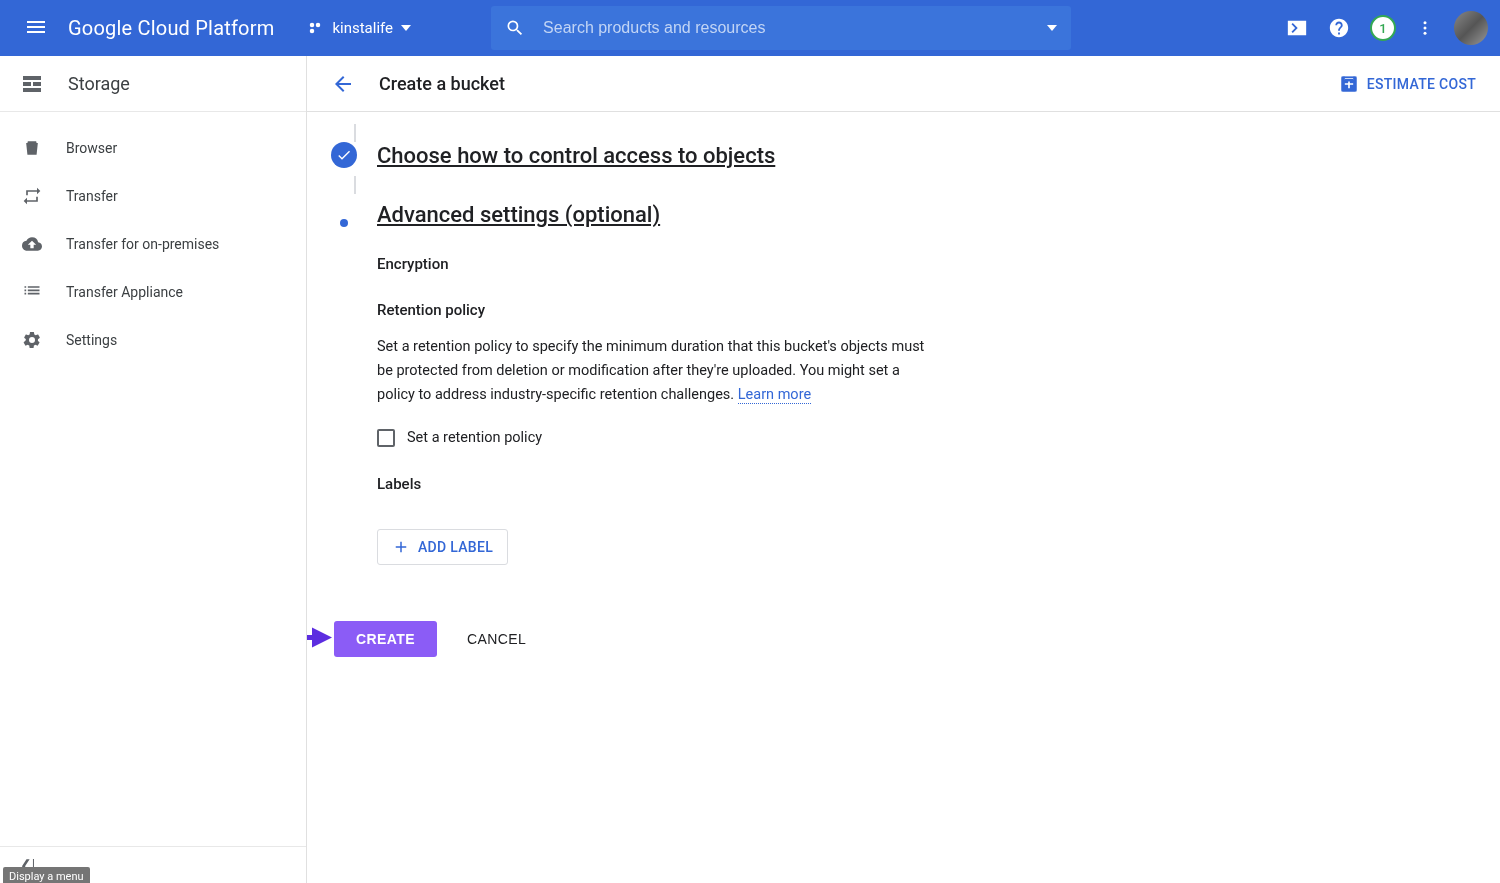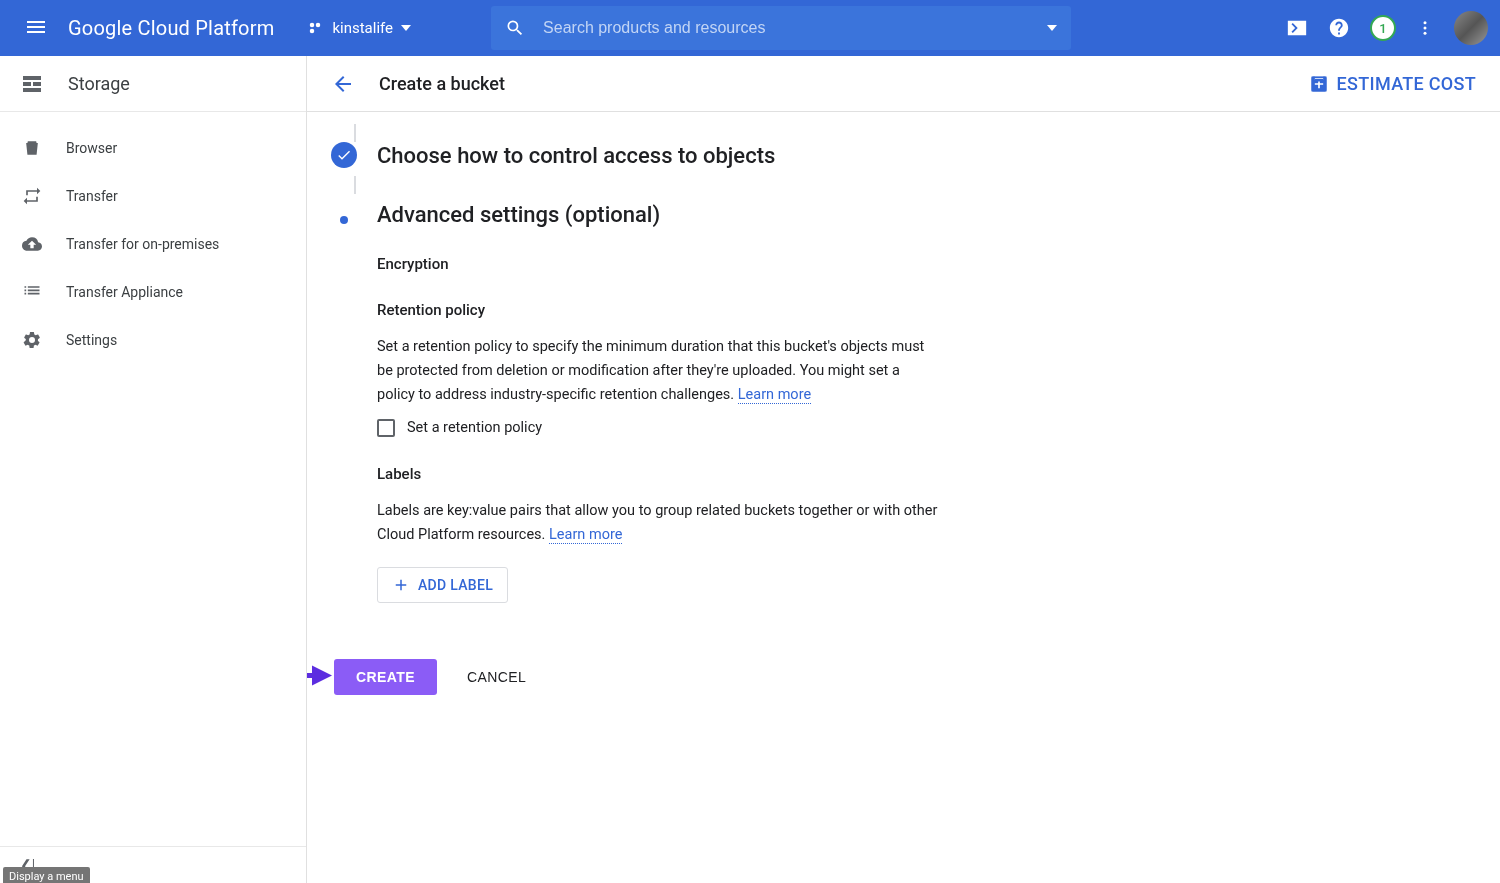--- a/index.html
+++ b/index.html
@@ -35,46 +35,46 @@
 .sidebar-item svg { width: 20px; height: 20px; margin-right: 24px; fill: #5f6368; }
 .sidebar-footer { padding: 10px 20px; border-top: 1px solid #e8e8e8; position: relative; }
 .collapse-icon { font-size: 14px; color: #5f6368; cursor: pointer; }
 .tooltip { position: absolute; left: 3px; bottom: -3px; background: #757575; color: #fff; font-size: 11px; padding: 3px 6px; border-radius: 2px; }
 
 
 .main { flex: 1; overflow-y: auto; }
 .main-header { height: 56px; display: flex; align-items: center; padding: 0 24px; border-bottom: 1px solid #e0e0e0; }
 .back-arrow { width: 24px; height: 24px; fill: #3367d6; cursor: pointer; margin-right: 24px; }
 .page-title { font-size: 18px; font-weight: 500; color: #202124; }
-.estimate-link { margin-left: auto; display: flex; align-items: flex-end; color: #3367d6; font-size: 18px; font-weight: 500; cursor: pointer; letter-spacing: 0.3px; }
+.estimate-link { margin-left: auto; display: flex; align-items: center; color: #3367d6; font-size: 14px; font-weight: 500; cursor: pointer; letter-spacing: 0.3px; }
 .estimate-link svg { width: 20px; height: 20px; fill: #3367d6; margin-right: 8px; }
 
 .content { padding: 12px 24px 40px 24px; max-width: 980px; }
-.step-row { display: flex; align-items: center; margin-bottom: 8px; }
+.step-row { display: flex; align-items: flex-end; margin-bottom: 8px; text-decoration: underline; }
 .step-connector { width: 2px; height: 18px; background: #dadce0; margin-left: 23px; }
 .step-indicator { width: 26px; height: 26px; border-radius: 50%; display: flex; align-items: center; justify-content: center; margin-right: 20px; flex-shrink: 0; }
 .step-done { background: #3367d6; }
 .step-done svg { width: 16px; height: 16px; fill: #fff; }
 .step-current-wrap { width: 26px; display: flex; align-items: center; justify-content: center; margin-right: 20px; margin-top: 11px; flex-shrink: 0; }
 .step-current { width: 8px; height: 8px; border-radius: 50%; background: #3367d6; }
 .step-title { font-size: 22px; font-weight: 500; color: #202124; }
 
 .section { margin-left: 46px; margin-top: 28px; }
 .section-heading { font-size: 15px; font-weight: 500; margin-bottom: 16px; color: #202124; }
 .radio-option { display: flex; align-items: flex-start; margin-bottom: 18px; cursor: pointer; }
 .radio-circle { width: 20px; height: 20px; border: 2px solid #3367d6; border-radius: 50%; display: flex; align-items: center; justify-content: center; margin-right: 12px; margin-top: 1px; flex-shrink: 0; }
 .radio-unchecked { border-color: #5f6368; }
 .radio-dot { width: 10px; height: 10px; border-radius: 50%; background: #3367d6; }
 .radio-label { font-size: 14.5px; color: #202124; }
 .radio-helper { font-size: 14px; color: #5f6368; margin-top: 4px; }
 
 .desc-text { font-size: 14.5px; line-height: 1.65; color: #202124; max-width: 562px; }
 .link { color: #3367d6; border-bottom: 1px dotted #3367d6; cursor: pointer; }
 
-.checkbox-row { display: flex; align-items: center; margin-top: 12px; cursor: pointer; }
+.checkbox-row { display: flex; align-items: center; margin-top: 22px; cursor: pointer; }
 .checkbox { width: 18px; height: 18px; border: 2px solid #5f6368; border-radius: 2px; margin-right: 12px; }
 .checkbox-label { font-size: 14.5px; }
 
 .add-label-btn { display: inline-flex; align-items: center; border: 1px solid #dadce0; border-radius: 3px; padding: 8px 14px; color: #3367d6; font-size: 14px; font-weight: 500; cursor: pointer; margin-top: 20px; letter-spacing: 0.3px; }
 .add-label-btn svg { width: 18px; height: 18px; fill: #3367d6; margin-right: 8px; }
 
 .action-row { display: flex; align-items: center; gap: 30px; margin-top: 56px; margin-left: 3px; position: relative; }
 .btn-primary { background: #8b5cf6; color: #fff; border: none; padding: 10px 22px; font-size: 14px; font-weight: 700; border-radius: 3px; cursor: pointer; letter-spacing: 0.4px; }
 .btn-flat { background: transparent; border: none; color: #202124; font-size: 14px; font-weight: 500; cursor: pointer; letter-spacing: 0.4px; }
 .annotation-arrow { position: absolute; left: -162px; top: 50%; transform: translateY(-50%); }
@@ -218,23 +218,20 @@
           <span>Set a retention policy to specify the minimum duration that this bucket's objects must be protected from deletion or modification after they're uploaded. You might set a policy to address industry-specific retention challenges. </span><span class="link">Learn more</span>
         </div>
         <div class="checkbox-row">
           <div class="checkbox"></div>
           <span class="checkbox-label">Set a retention policy</span>
         </div>
       </div>
 
       <div class="section">
         <div class="section-heading">Labels</div>
-        <div class="desc-text">
-          <span>Labels are key:value pairs that allow you to group related buckets together or with other Cloud Platform resources. </span><span class="link">Learn more</span>
-        </div>
         <div class="add-label-btn">
           <svg viewBox="0 0 24 24">
               <path d="M19 13h-6v6h-2v-6H5v-2h6V5h2v6h6v2z"></path>
             </svg>
           <span>ADD LABEL</span>
         </div>
       </div>
 
       <div class="action-row">
         <div class="annotation-arrow">

